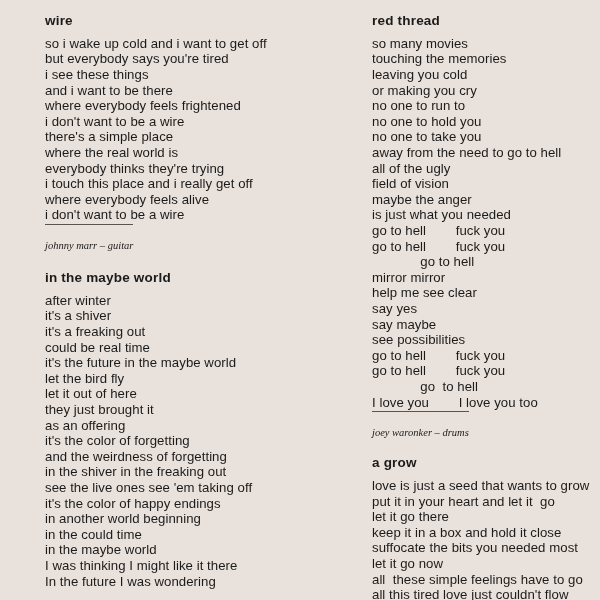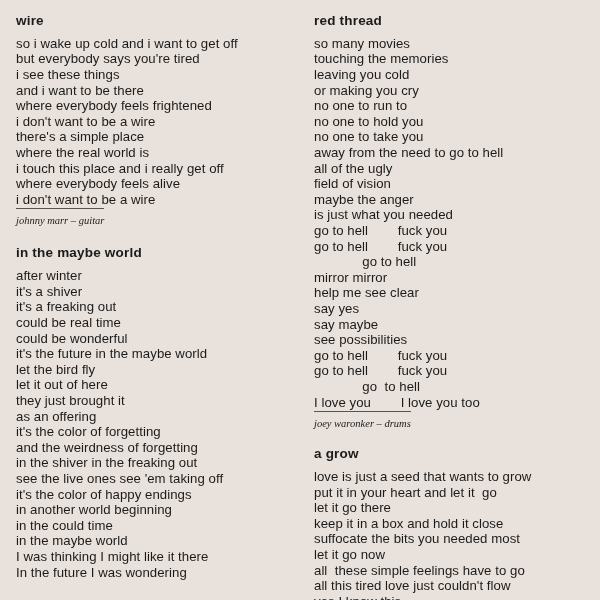--- a/index.html
+++ b/index.html
@@ -23,20 +23,21 @@
     padding: 14px 16px 10px 16px;
   }
   .columns {
     display: flex;
     gap: 18px;
     height: 100%;
   }
   .col {
     width: 280px;
     flex: 0 0 280px;
+    margin-left: 29px;
   }
   .song-title {
     font-size: 13.5px;
     font-weight: bold;
     letter-spacing: 0.2px;
     margin: 0 0 7px 0;
     line-height: 1.1;
   }
   .song-title.spaced {
     margin-top: 18px;
@@ -52,21 +53,21 @@
     white-space: pre;
     letter-spacing: 0.05px;
   }
   .credit {
     font-size: 10.5px;
     font-style: italic;
     font-family: "Liberation Serif", serif;
     margin-top: 1px;
     border-top: 1px solid #5a534e;
     display: inline-block;
-    padding-top: 6px;
+    padding-top: 15px;
     line-height: 12px;
   }
   .block {
     margin-bottom: 2px;
   }
   .gap-top {
     margin-top: 16px;
   }
 </style>
 </head>
@@ -81,35 +82,35 @@
         <h2 class="song-title">wire</h2>
         <ul class="lines">
           <li>so i wake up cold and i want to get off</li>
           <li>but everybody says you're tired</li>
           <li>i see these things</li>
           <li>and i want to be there</li>
           <li>where everybody feels frightened</li>
           <li>i don't want to be a wire</li>
           <li>there's a simple place</li>
           <li>where the real world is</li>
+          <li>everybody thinks they're trying</li>
           <li>i touch this place and i really get off</li>
           <li>where everybody feels alive</li>
           <li>i don't want to be a wire</li>
         </ul>
         <div class="credit">johnny marr – guitar</div>
       </div>
 
       <div class="block">
         <h2 class="song-title spaced">in the maybe world</h2>
         <ul class="lines">
           <li>after winter</li>
           <li>it's a shiver</li>
           <li>it's a freaking out</li>
           <li>could be real time</li>
-          <li>could be wonderful</li>
           <li>it's the future in the maybe world</li>
           <li>let the bird fly</li>
           <li>let it out of here</li>
           <li>they just brought it</li>
           <li>as an offering</li>
           <li>it's the color of forgetting</li>
           <li>and the weirdness of forgetting</li>
           <li>in the shiver in the freaking out</li>
           <li>see the live ones see 'em taking off</li>
           <li>it's the color of happy endings</li>

